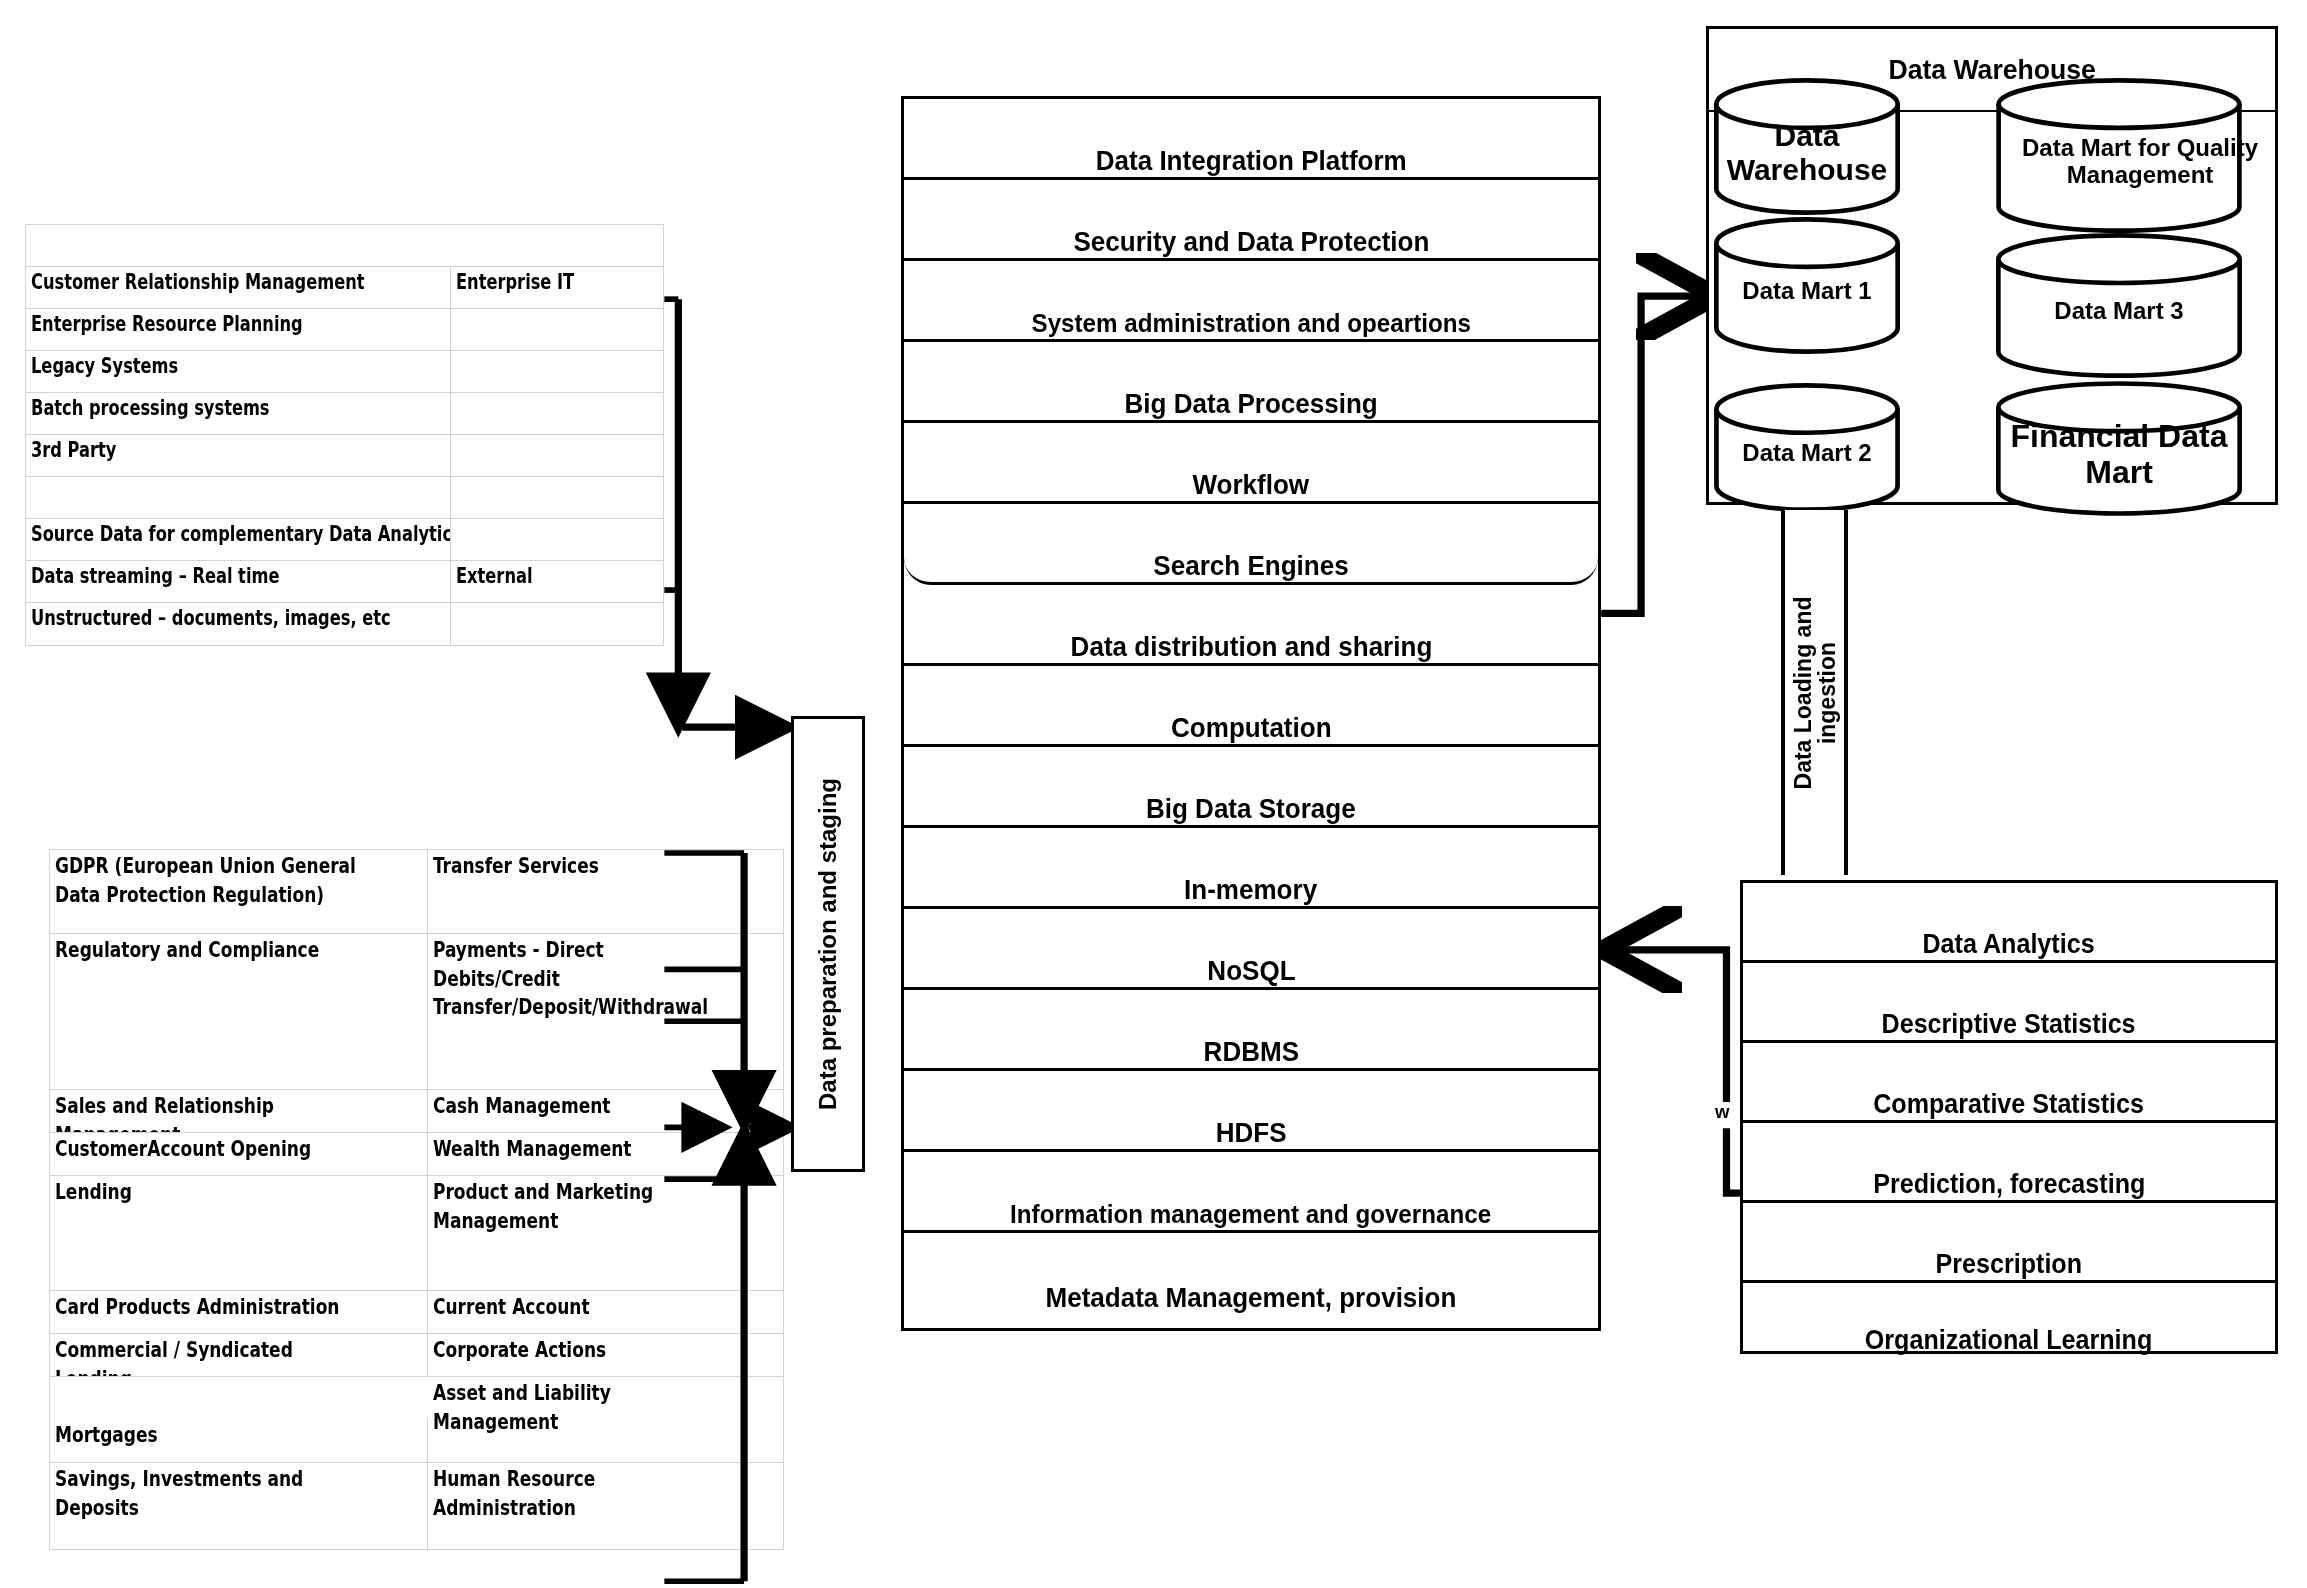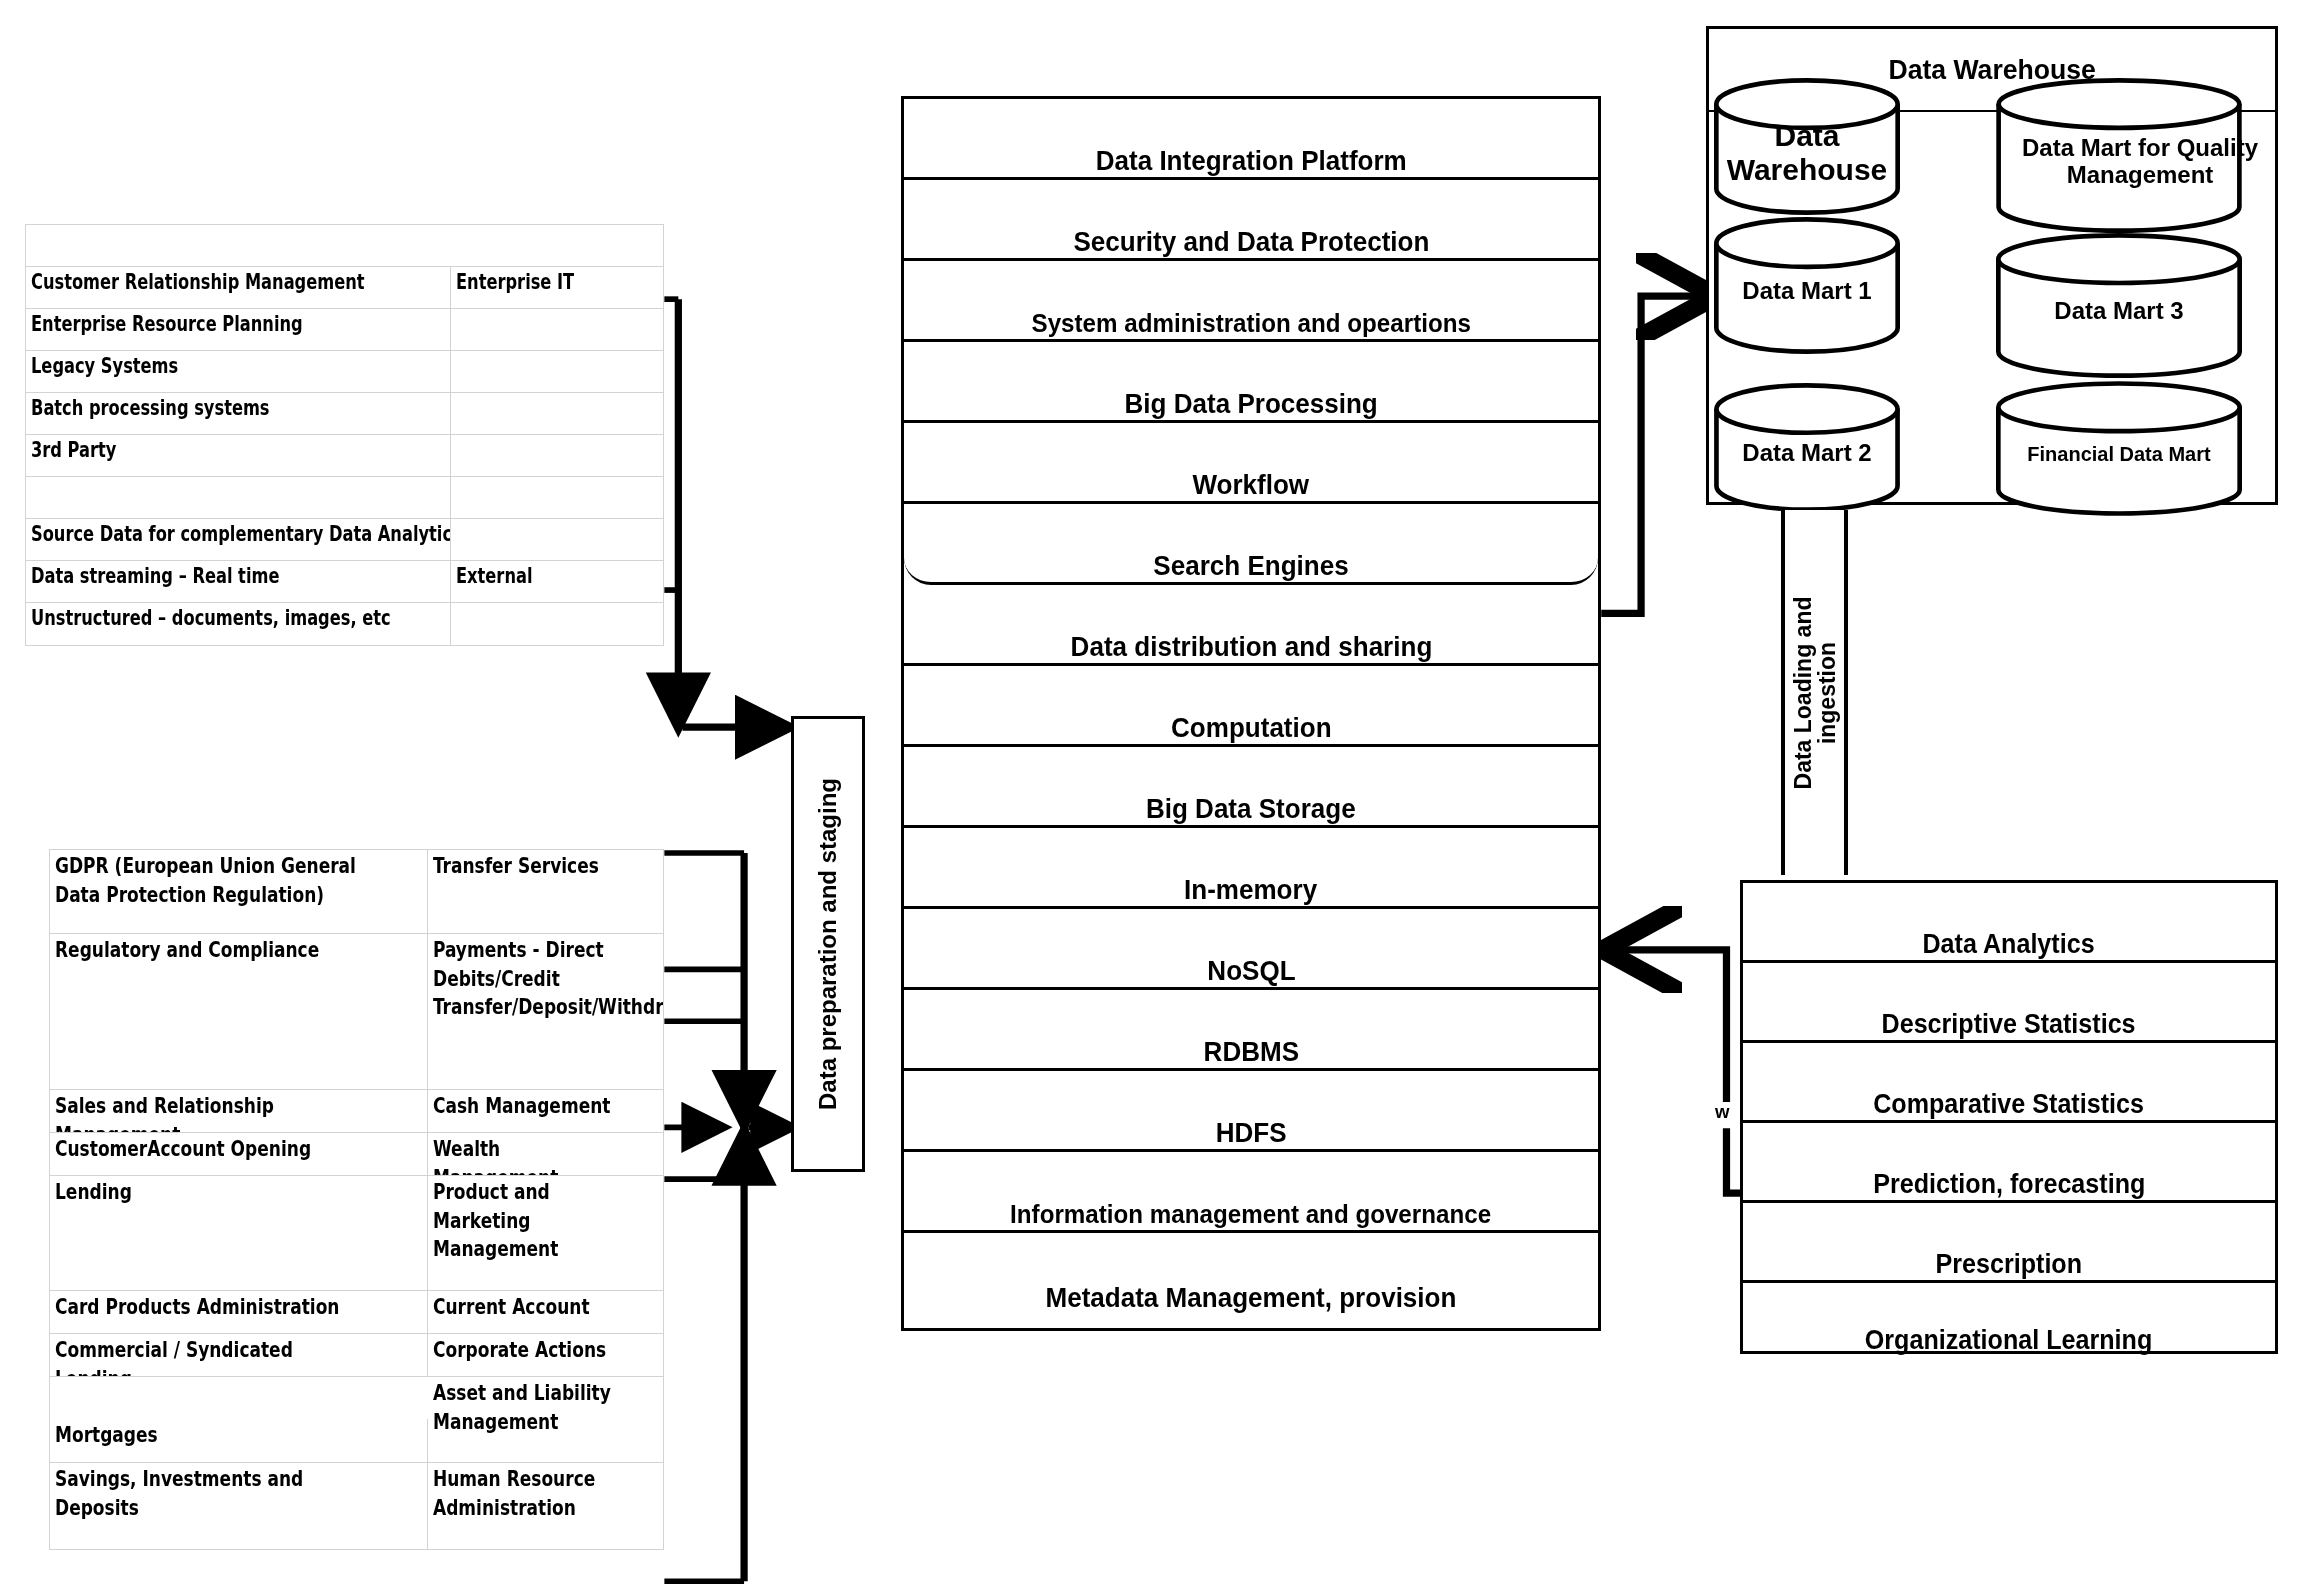--- a/index.html
+++ b/index.html
@@ -125,21 +125,21 @@
       <div class="srcrow" style="height: 42px;">
         <div class="srccell c1" style="width: 425px;">
           <span class="cond" style="font-size: 21px;">Unstructured – documents, images, etc</span>
         </div>
         <div class="srccell" style="flex: 1 1 0%;">
           <span class="cond" style="font-size: 21px;"></span>
         </div>
       </div>
     </div>
 
-  <div class="srctable" id="dom-table" style="left:49px;top:849px;width:615px;">
+  <div class="srctable" id="dom-table" style="left:49px;top:849px;width:735px;">
       <div class="srcrow" style="height: 84px;">
         <div class="srccell c1" style="width: 378px;">
           <span class="cond wrap" style="font-size: 22px;">GDPR (European Union General Data Protection Regulation)</span>
         </div>
         <div class="srccell" style="flex: 1 1 0%;">
           <span class="cond wrap" style="font-size: 22px;">Transfer Services</span>
         </div>
       </div>
       <div class="srcrow" style="height: 156px;">
         <div class="srccell c1" style="width: 378px;">
@@ -347,21 +347,21 @@
         <path d="M4.5,50.5 L4.5,229.5 A233,46 0 0 0 470.5,229.5 L470.5,50.5" fill="#fff" stroke="#000" stroke-width="9"></path>
         <ellipse cx="237.5" cy="50.5" rx="233" ry="46" fill="#fff" stroke="#000" stroke-width="9"></ellipse>
       </svg>
       <div class="lbl" style="font-size: 24px; padding-top: 12px;">Data Mart 3</div>
     </div>
   <div class="cyl" id="cyl-r2" style="left:1996px;top:381px;width:246px;height:135px;">
       <svg width="246" height="135" viewBox="0 0 475 260">
         <path d="M4.5,50.5 L4.5,209.5 A233,46 0 0 0 470.5,209.5 L470.5,50.5" fill="#fff" stroke="#000" stroke-width="9"></path>
         <ellipse cx="237.5" cy="50.5" rx="233" ry="46" fill="#fff" stroke="#000" stroke-width="9"></ellipse>
       </svg>
-      <div class="lbl" style="font-size: 20px; padding-top: 12px;">Financial Data Mart</div>
+      <div class="lbl" style="font-size: 32px; padding-top: 12px;">Financial Data Mart</div>
     </div>
 
   <div class="loadbar" id="loadbar" style="left:1781px;top:510px;width:67px;height:365px;">
     <div class="vtxt" style="font-size:23px;">
       <span>Data Loading and</span><br>
       <span>ingestion</span>
     </div>
   </div>
 
   <div class="stack" id="analytics-stack" style="left:1740px;top:880px;width:538px;height:474px;">

